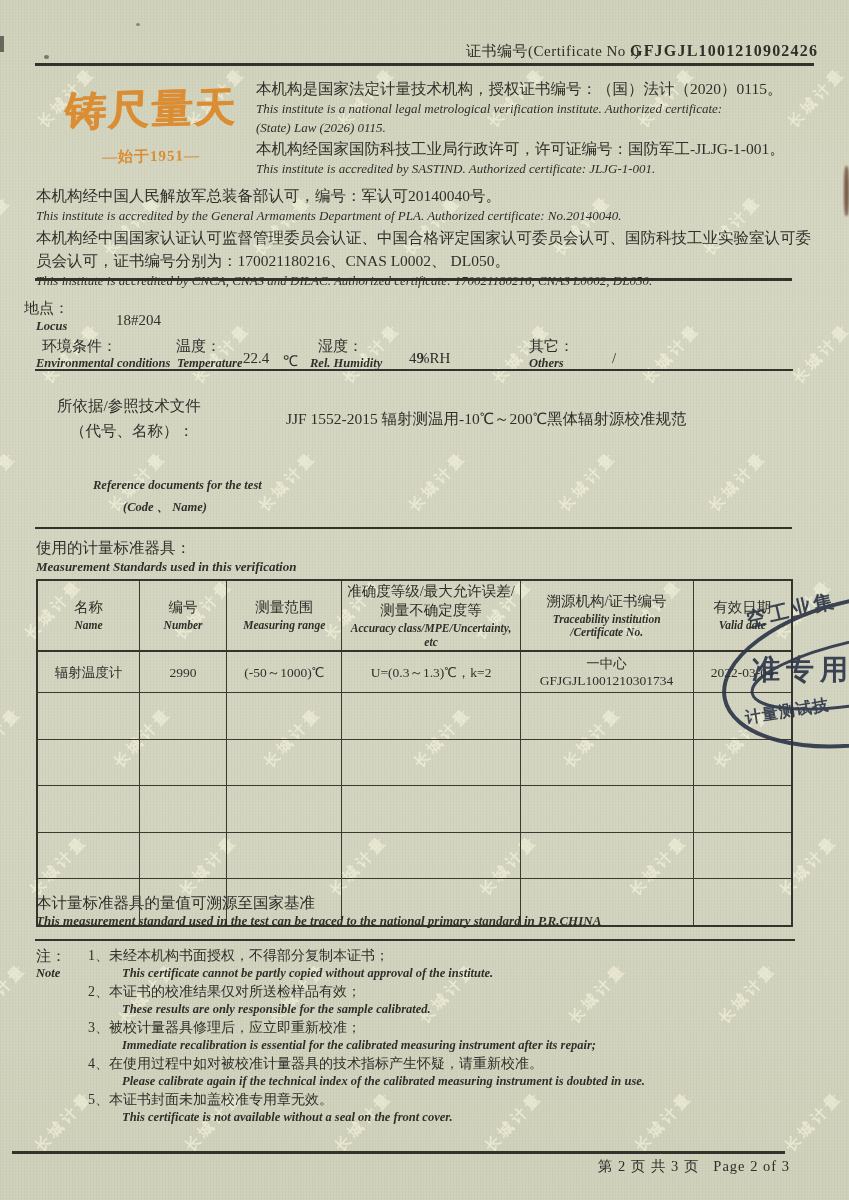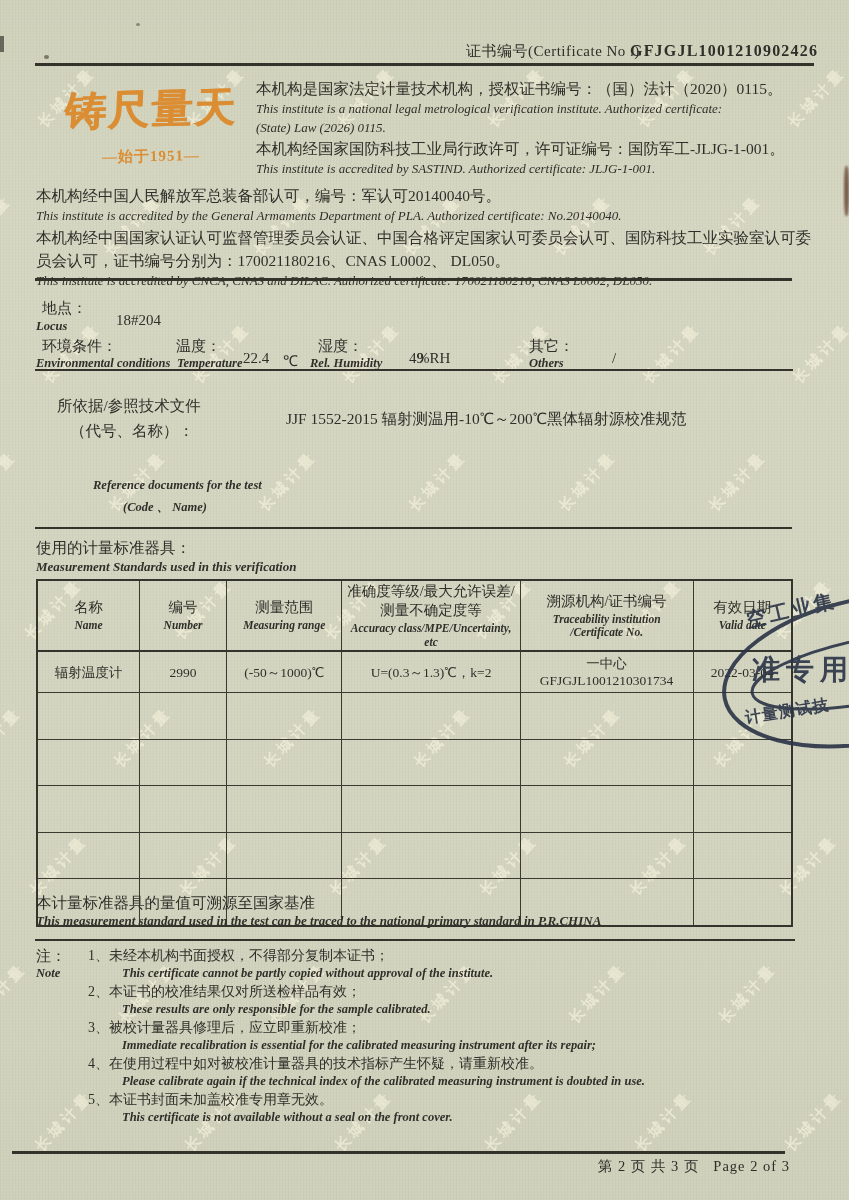--- a/index.html
+++ b/index.html
@@ -140,21 +140,21 @@
 
     <div class="abs" style="left:36px;top:184px;width:778px;">
       <div class="intro-cn">本机构经中国人民解放军总装备部认可，编号：军认可20140040号。</div>
       <div class="intro-en">This institute is accredited by the General Armaments Department of PLA. Authorized certificate: No.20140040.</div>
       <div class="intro-cn">本机构经中国国家认证认可监督管理委员会认证、中国合格评定国家认可委员会认可、国防科技工业实验室认可委员会认可，证书编号分别为：170021180216、CNAS L0002、 DL050。</div>
       <div class="intro-en">This institute is accredited by CNCA, CNAS and DILAC. Authorized certificate: 170021180216, CNAS L0002, DL050.</div>
     </div>
 
     <div class="rule" style="left:35px;top:278px;width:757px;height:2.5px;"></div>
 
-    <div class="abs lab-cn" style="left:42px;top:299px;">地点：</div>
+    <div class="abs lab-cn" style="left:24px;top:299px;">地点：</div>
     <div class="abs val" style="left:116px;top:299px;">18#204</div>
     <div class="abs lab-en" style="left:36px;top:319px;">Locus</div>
 
     <div class="abs lab-cn" style="left:42px;top:337px;">环境条件：</div>
     <div class="abs lab-en" style="left:36px;top:356px;">Environmental conditions</div>
     <div class="abs lab-cn" style="left:176px;top:337px;">温度：</div>
     <div class="abs val" style="left:243px;top:337px;">22.4</div>
     <div class="abs val" style="left:283px;top:337px;">℃</div>
     <div class="abs lab-en" style="left:177px;top:356px;">Temperature</div>
     <div class="abs lab-cn" style="left:318px;top:337px;">湿度：</div>

